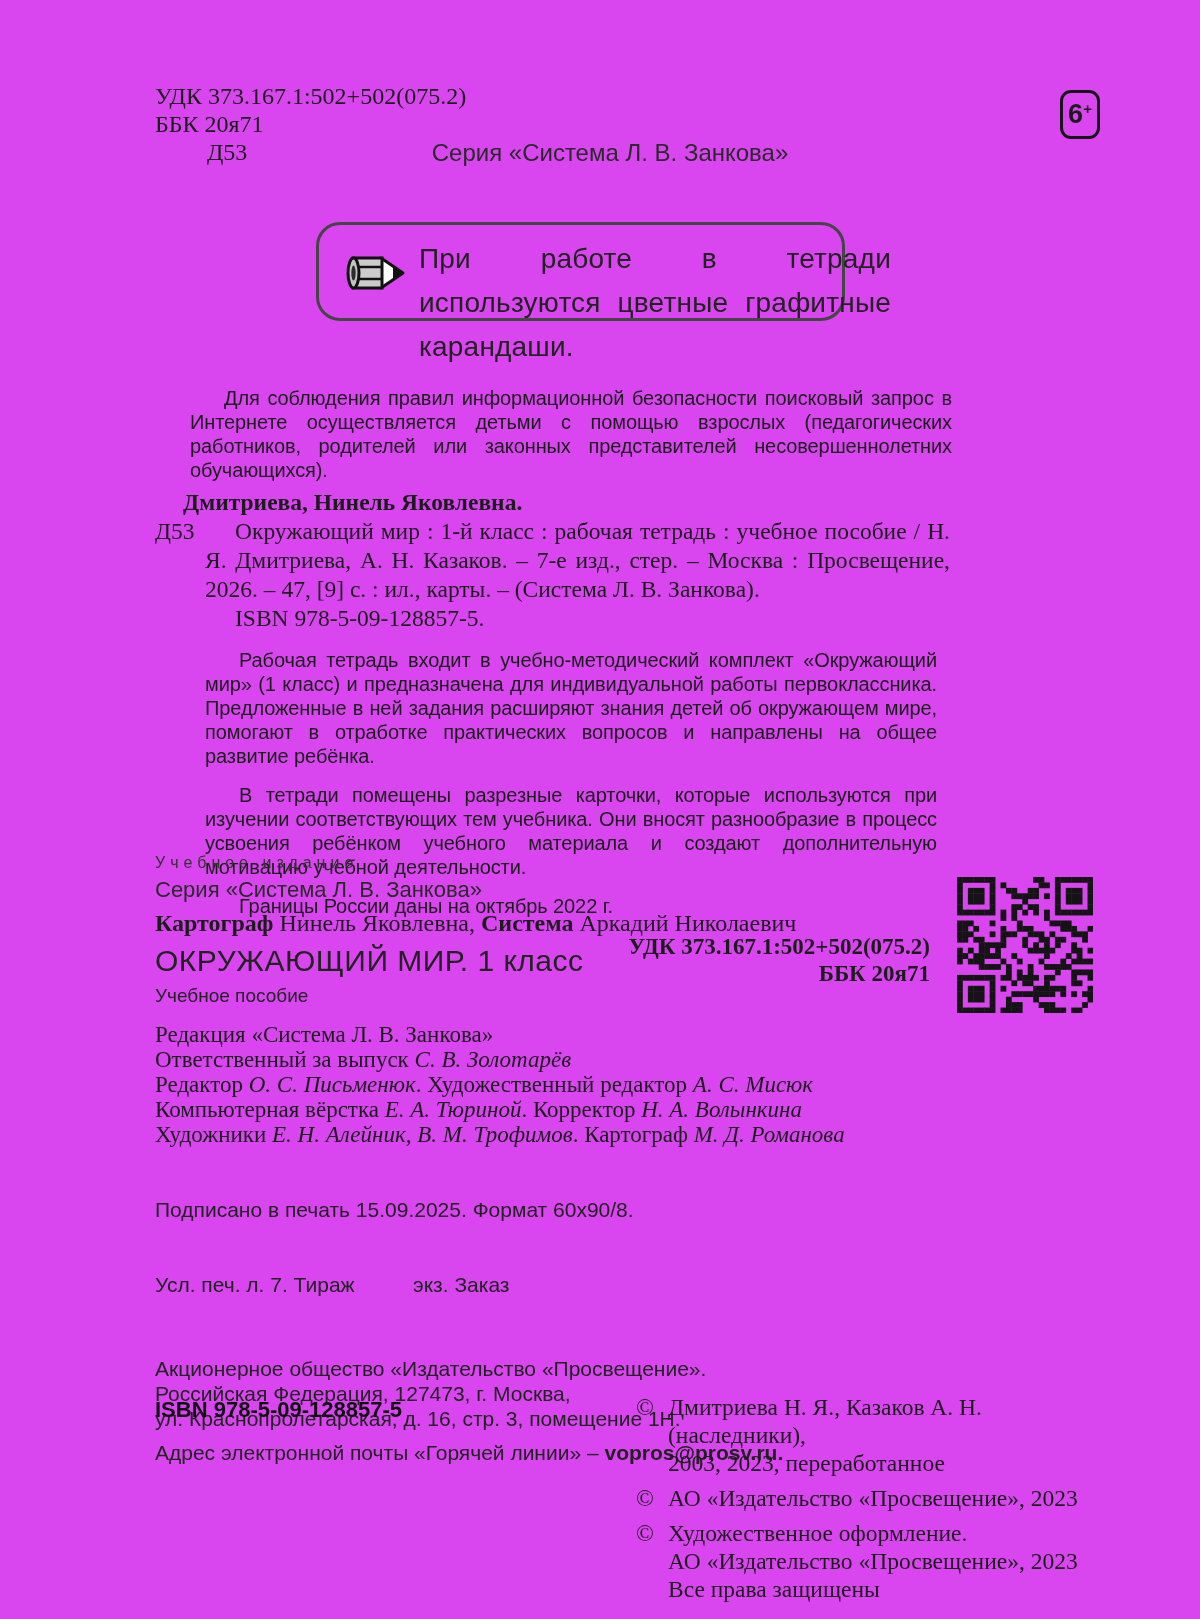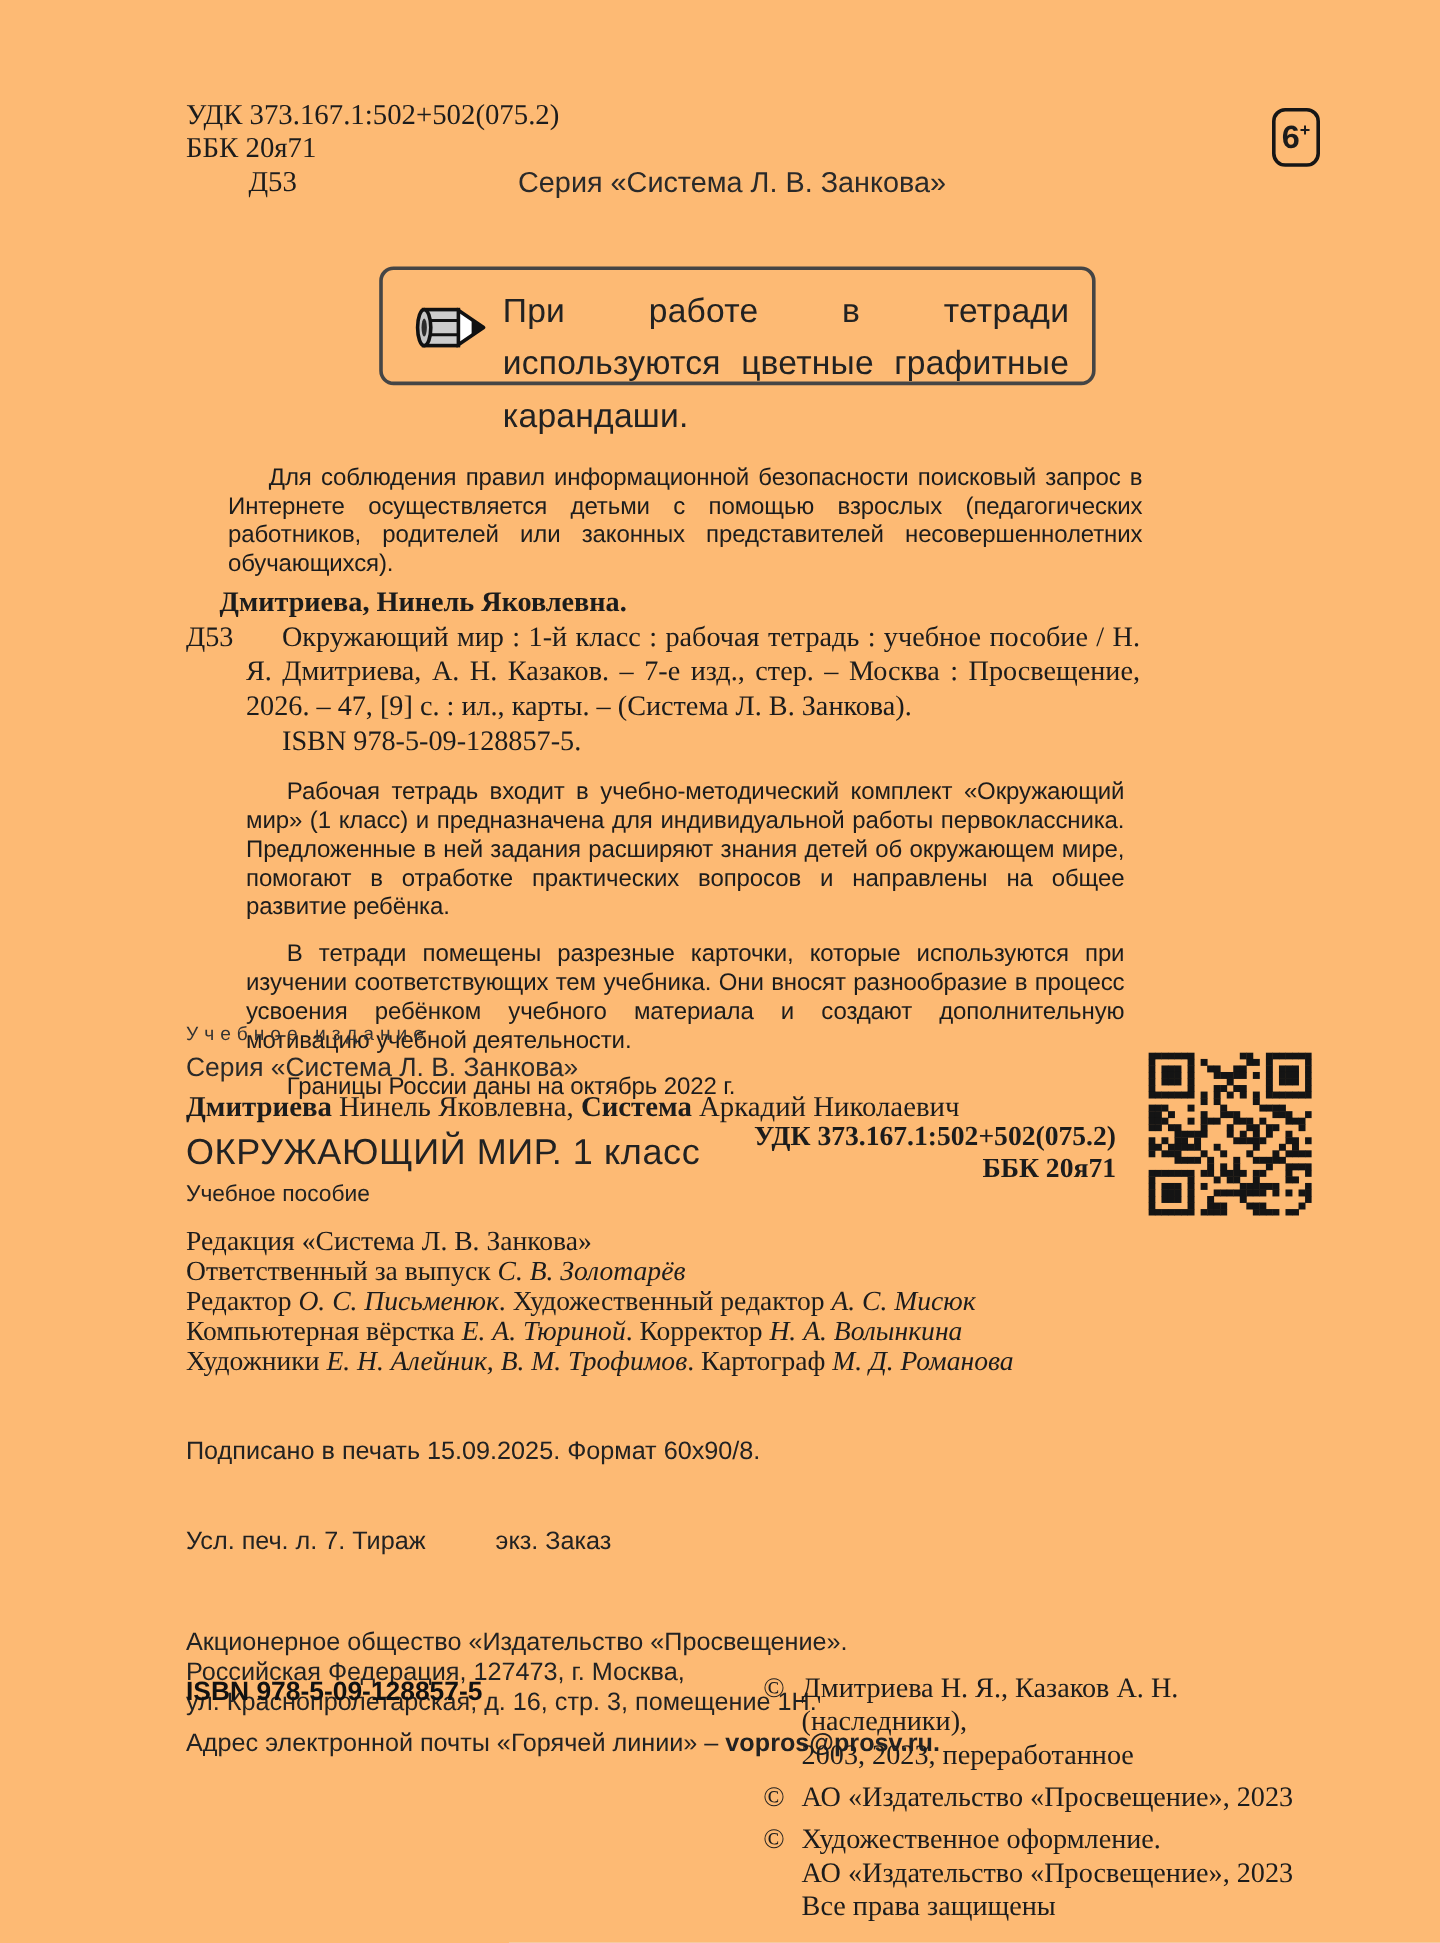--- a/index.html
+++ b/index.html
@@ -1,29 +1,29 @@
 <!DOCTYPE html>
 <html><head>
 <meta charset="utf-8">
 <style>
   html,body{margin:0;padding:0;background:#e8e8e8;}
-  .page{position:relative;width:1200px;height:1619px;background:#fdba74;color:#1c1c1c;overflow:hidden;margin:0 auto;}
+  .page{position:relative;width:1200px;height:1619px;background:#d946ef;color:#1c1c1c;overflow:hidden;margin:0 auto;}
 
   
   .header-codes{position:absolute;left:155px;top:82px;font-family:"Liberation Serif",serif;font-size:24px;line-height:28px;}
   .header-code-d{margin-left:52px;}
   .series-header{position:absolute;left:155px;top:139px;width:910px;text-align:center;font-family:"Liberation Sans",sans-serif;font-size:24px;color:#2a2a2a;}
 
   
   .age-badge{position:absolute;left:1060px;top:90px;width:40px;height:49px;border:3.5px solid #161616;border-radius:11px;display:flex;align-items:center;justify-content:center;font-family:"Liberation Sans",sans-serif;font-weight:bold;box-sizing:border-box;}
   .age-badge .num{font-size:27px;}
   .age-badge .plus{font-size:15px;margin-top:-12px;}
 
   
-  .note-box{position:absolute;left:316px;top:222px;width:597px;height:99px;border:3px solid #454545;border-radius:12px;box-sizing:border-box;}
+  .note-box{position:absolute;left:316px;top:222px;width:529px;height:99px;border:3px solid #454545;border-radius:24px;box-sizing:border-box;}
   .note-text{position:absolute;left:100px;top:12px;width:472px;font-family:"Liberation Sans",sans-serif;font-size:28px;line-height:44px;text-align:justify;color:#222;letter-spacing:.2px;}
   .pencil-wrap{position:absolute;left:24px;top:26px;}
 
   
   .main-flow{position:absolute;left:155px;top:386px;width:797px;}
   .security{margin:0 0 6px 35px;width:762px;font-family:"Liberation Sans",sans-serif;font-size:20px;line-height:24px;letter-spacing:-0.1px;text-align:justify;text-indent:34px;}
   .biblio-heading{margin-left:28px;font-family:"Liberation Serif",serif;font-size:23.5px;line-height:29px;font-weight:bold;}
   .biblio-entry{position:relative;margin-left:50px;width:745px;font-family:"Liberation Serif",serif;font-size:23.5px;line-height:29px;text-align:justify;text-indent:30px;}
   .biblio-code{position:absolute;left:-50px;top:0;text-indent:0;}
   .biblio-isbn{margin:0 0 4px 50px;font-family:"Liberation Serif",serif;font-size:23.5px;line-height:29px;text-indent:30px;}
@@ -108,21 +108,21 @@
     <div class="codes-right">
       <div>УДК 373.167.1:502+502(075.2)</div>
       <div>ББК 20я71</div>
     </div>
   </div>
 
   <div class="colophon">
     <div class="edition-label">Учебное издание</div>
     <div class="colo-series">Серия «Система Л. В. Занкова»</div>
     <div class="colo-authors">
-      <span class="surname">Дмитриева</span><span> Нинель Яковлевна, </span><span class="surname">Система</span><span> Аркадий Николаевич</span>
+      <span class="surname">Картограф</span><span> Нинель Яковлевна, </span><span class="surname">Система</span><span> Аркадий Николаевич</span>
     </div>
     <div class="colo-title">ОКРУЖАЮЩИЙ МИР. 1 класс</div>
     <div class="colo-type">Учебное пособие</div>
 
     <div class="editorial">
       <div>Редакция «Система Л. В. Занкова»</div>
       <div><span>Ответственный за выпуск </span><span class="nm">С. В. Золотарёв</span></div>
       <div><span>Редактор </span><span class="nm">О. С. Письменюк</span><span>. Художественный редактор </span><span class="nm">А. С. Мисюк</span></div>
       <div><span>Компьютерная вёрстка </span><span class="nm">Е. А. Тюриной</span><span>. Корректор </span><span class="nm">Н. А. Волынкина</span></div>
       <div><span>Художники </span><span class="nm">Е. Н. Алейник, В. М. Трофимов</span><span>. Картограф </span><span class="nm">М. Д. Романова</span></div>

